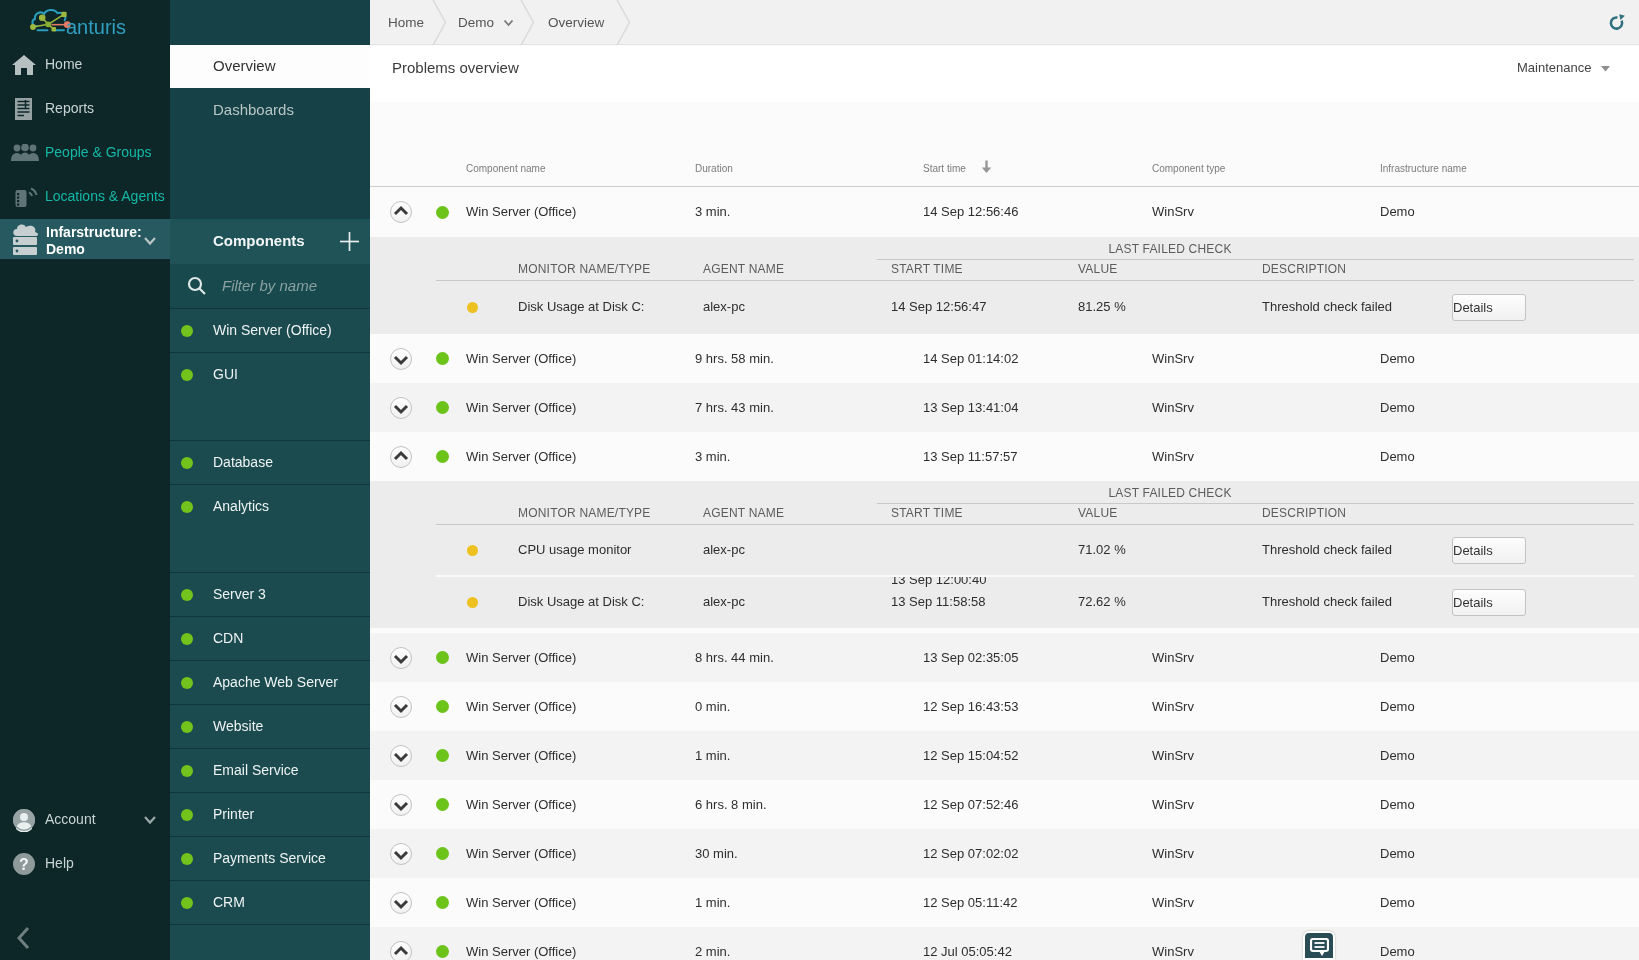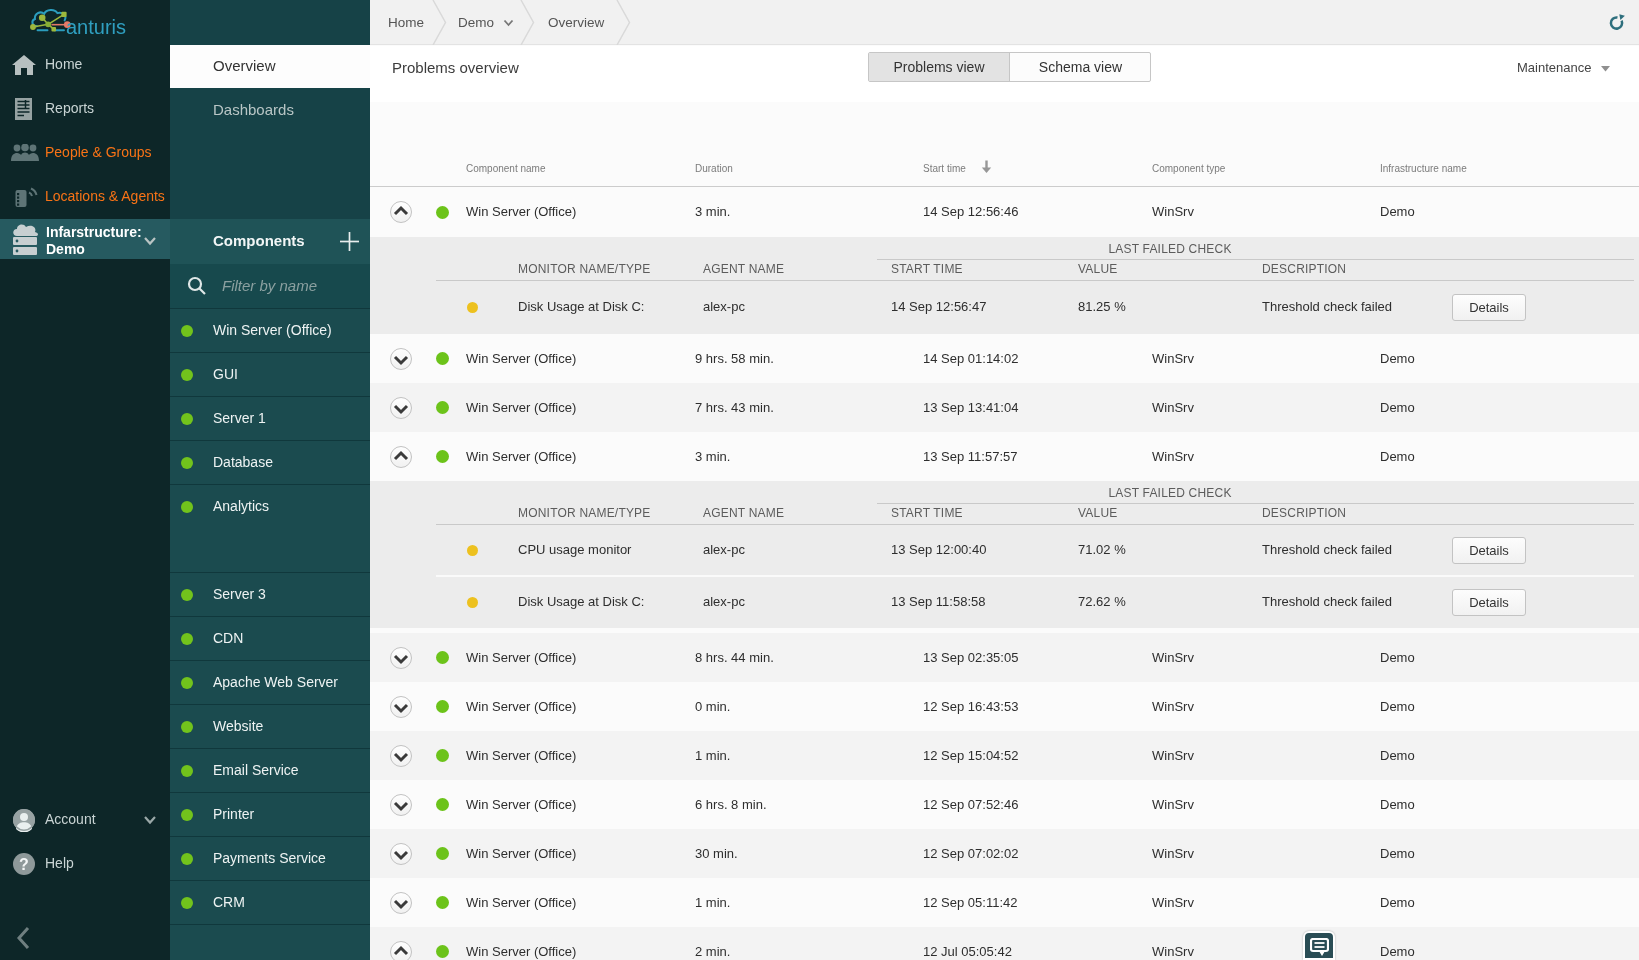--- a/index.html
+++ b/index.html
@@ -2,21 +2,21 @@
 <html><head><meta charset="utf-8"><title>Anturis</title>
 <style>
 *{margin:0;padding:0;box-sizing:border-box}
 html,body{width:1639px;height:960px;overflow:hidden;font-family:"Liberation Sans",sans-serif;background:#fff}
 .abs{position:absolute}
 .t{position:absolute;font-size:13px;line-height:16px;color:#2e2e2e;white-space:nowrap}
 
 #sb1{position:absolute;left:0;top:0;width:170px;height:960px;background:#0d2628}
 #sb1 .item{position:absolute;left:0;width:170px;height:44px}
 #sb1 .lbl{position:absolute;left:45px;font-size:14px;line-height:17px;color:#c9d4d4}
-#sb1 .dim{color:#f97316}
+#sb1 .dim{color:#14b8a6}
 #infra{position:absolute;left:0;top:219px;width:170px;height:40px;background:#265a60}
 #infra .lbl{position:absolute;left:46px;top:5px;font-size:14px;line-height:17px;font-weight:bold;color:#fff}
 
 #sb2{position:absolute;left:170px;top:0;width:200px;height:960px;background:#164247}
 #ovw{position:absolute;left:0;top:45px;width:200px;height:43px;background:#fdfdfd}
 #ovw span{position:absolute;left:43px;top:12px;font-size:15px;color:#333}
 #dash{position:absolute;left:43px;top:101px;font-size:15px;color:#b9c6c6}
 #comph{position:absolute;left:0;top:219px;width:200px;height:45px;background:#1f5357}
 #comph span{position:absolute;left:43px;top:13px;font-size:15px;font-weight:bold;color:#f2f6f6}
 #filter{position:absolute;left:0;top:264px;width:200px;height:44px;background:#17494d}
@@ -42,21 +42,21 @@
 .hl{position:absolute;top:30px;font-size:10px;color:#7c7c7c;line-height:16px}
 .row{position:absolute;left:0;width:1269px}
 .wr{background:#fbfbfb}
 .gr{background:#f3f3f3}
 .exp{background:#ececec}
 .gdot{position:absolute;left:66px;width:13px;height:13px;border-radius:50%;background:#6cc31a}
 .ydot{position:absolute;left:97px;width:11px;height:11px;border-radius:50%;background:#edc11f}
 .cbtn{position:absolute;left:20px;width:22px;height:22px;border-radius:50%;border:1px solid #c2c2c2;background:linear-gradient(#fefefe,#f1f1f1)}
 .shl{position:absolute;font-size:12px;color:#5c5c5c;line-height:15px;letter-spacing:.2px}
 .sline{position:absolute;height:1px;background:#c9c9c9}
-.btn{position:absolute;left:1082px;width:74px;height:27px;border:1px solid #c3c3c3;border-radius:3px;background:linear-gradient(#fdfdfd,#f1f1f1);font-size:13px;color:#333;text-align:center;line-height:25px}
+.btn{position:absolute;left:1082px;width:74px;height:27px;border:1px solid #c3c3c3;border-radius:3px;background:linear-gradient(#fdfdfd,#f1f1f1);font-size:13px;color:#333;text-align:left;line-height:25px}
 #chat{position:absolute;left:1303px;top:931px;width:32px;height:29px;background:#2a4d55;border:2px solid #fff;border-radius:6px 6px 0 0;box-shadow:0 0 2px rgba(0,0,0,.3)}
 </style></head>
 <body>
 <div id="sb1">
 <svg class="abs" style="left:26px;top:4px" width="130" height="38" viewBox="0 0 130 38">
 <g transform="translate(3,4.5) scale(0.66)">
 <g fill="none" stroke="#2b9dbd" stroke-width="3" stroke-linecap="round">
 <path d="M12 27 C4 27 3 18 9 16 C8 8 17 3 23 8 C26 1 39 0 43 7 C51 5 58 11 54 18"></path>
 <path d="M13 33 H28 M38 33 H53"></path>
 </g>
@@ -188,24 +188,20 @@
 </div>
 <div id="clist">
 <div class="citem" style="top:0px">
         <div class="cdot"></div>
         <span class="cname">Win Server (Office)</span>
       </div>
 <div class="citem" style="top:44px">
         <div class="cdot"></div>
         <span class="cname">GUI</span>
       </div>
-<div class="citem" style="top:88px">
-        <div class="cdot"></div>
-        <span class="cname">Server 1</span>
-      </div>
 <div class="citem" style="top:132px">
         <div class="cdot"></div>
         <span class="cname">Database</span>
       </div>
 <div class="citem" style="top:176px">
         <div class="cdot"></div>
         <span class="cname">Analytics</span>
       </div>
 <div class="citem" style="top:264px">
         <div class="cdot"></div>
@@ -259,24 +255,20 @@
 <svg class="abs" style="left:246px;top:0" width="15" height="45" viewBox="0 0 15 45">
         <polyline points="1,0 13.5,22.5 1,45" fill="none" stroke="#d9d9d9" stroke-width="1.5"></polyline>
       </svg>
 <svg class="abs" style="left:1238px;top:14px" width="17" height="17" viewBox="0 0 17 17">
 <path d="M13.58 6.63 A5.6 5.6 0 1 1 9.47 3.49" fill="none" stroke="#2e6f7d" stroke-width="2.5"></path>
 <polygon points="11.3,0.2 16.9,1.7 12.4,6.1" fill="#2e6f7d"></polygon>
       </svg>
 </div>
 <div id="titlebar">
 <div id="title">Problems overview</div>
-<div id="toggle">
-<div class="half" style="left:0;width:141px;background:#e3e3e3;border-right:1px solid #c6c6c6">Problems view</div>
-<div class="half" style="left:142px;width:139px">Schema view</div>
-</div>
 <div id="maint">Maintenance</div>
 <svg class="abs" style="left:1231px;top:20px" width="9" height="6" viewBox="0 0 9 6">
         <polygon points="0,0 9,0 4.5,5.5" fill="#909090"></polygon>
       </svg>
 </div>
 <div id="thead">
 <span class="hl" style="left:96px">Component name</span>
 <span class="hl" style="left:325px">Duration</span>
 <span class="hl" style="left:553px">Start time</span>
 <svg class="abs" style="left:611px;top:29px" width="11" height="13" viewBox="0 0 11 13">
@@ -355,21 +347,21 @@
 <div class="sline" style="left:507px;top:503px;width:757px"></div>
 <span class="shl" style="left:148px;top:506px">MONITOR NAME/TYPE</span>
 <span class="shl" style="left:333px;top:506px">AGENT NAME</span>
 <span class="shl" style="left:521px;top:506px">START TIME</span>
 <span class="shl" style="left:708px;top:506px">VALUE</span>
 <span class="shl" style="left:892px;top:506px">DESCRIPTION</span>
 <div class="sline" style="left:66px;top:524px;width:1198px"></div>
 <span class="ydot" style="top:544.5px"></span>
 <span class="t" style="left:148px;top:542.0px">CPU usage monitor</span>
 <span class="t" style="left:333px;top:542.0px">alex-pc</span>
-<span class="t" style="left:521px;top:542.0px">13 Sep 12:00:40</span>
+<span class="t" style="left:521px;top:572px">13 Sep 12:00:40</span>
 <span class="t" style="left:708px;top:542.0px">71.02 %</span>
 <span class="t" style="left:892px;top:542.0px">Threshold check failed</span>
 <div class="btn" style="top:536.5px">Details</div>
 <span class="ydot" style="top:596.5px"></span>
 <span class="t" style="left:148px;top:594.0px">Disk Usage at Disk C:</span>
 <span class="t" style="left:333px;top:594.0px">alex-pc</span>
 <span class="t" style="left:521px;top:594.0px">13 Sep 11:58:58</span>
 <span class="t" style="left:708px;top:594.0px">72.62 %</span>
 <span class="t" style="left:892px;top:594.0px">Threshold check failed</span>
 <div class="btn" style="top:588.5px">Details</div>

